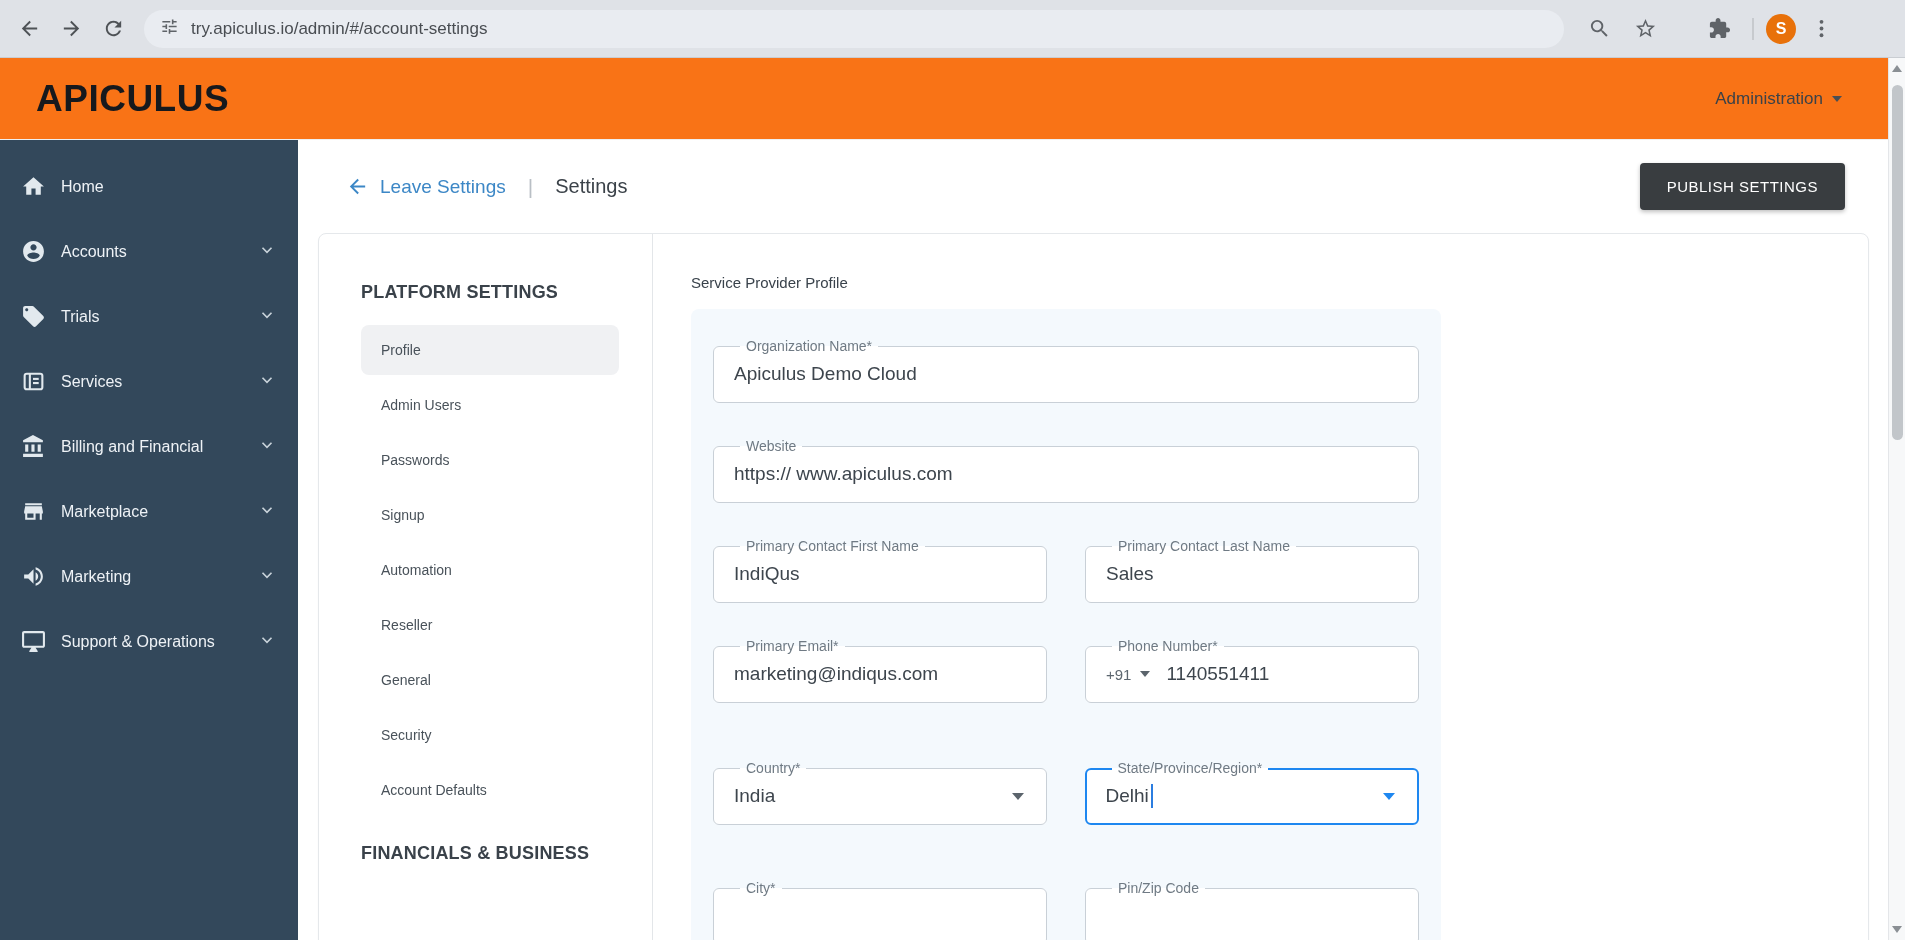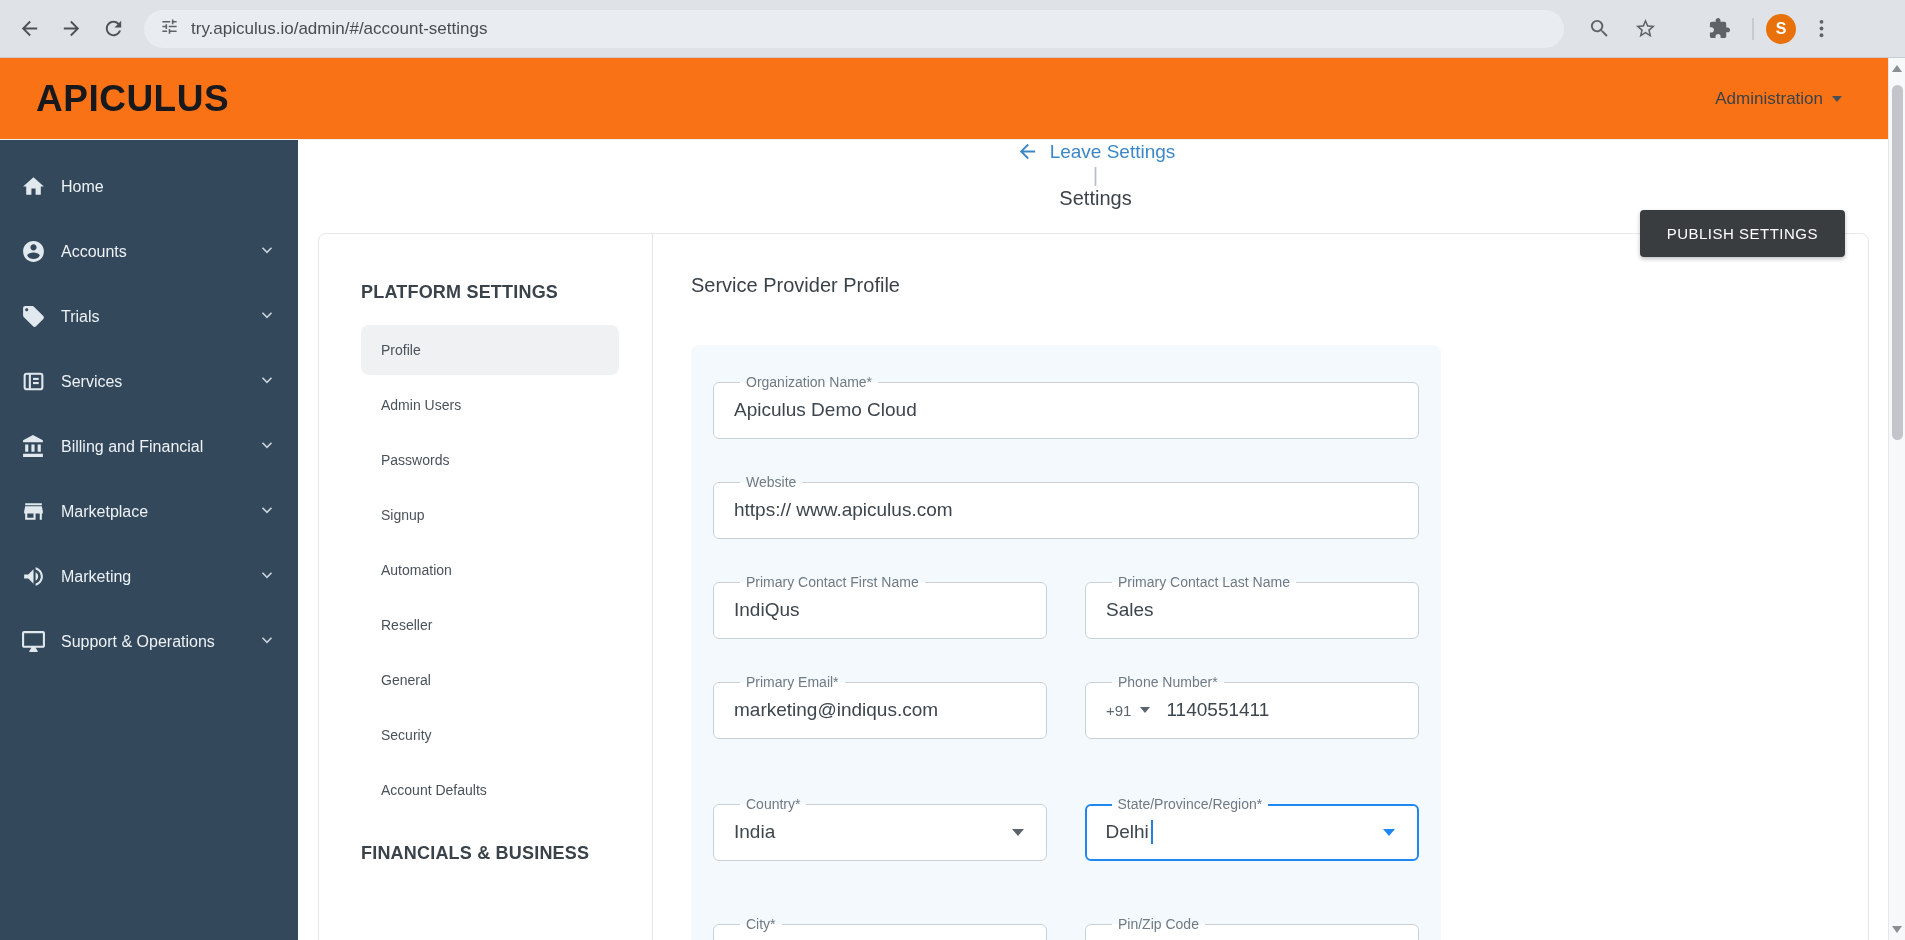--- a/index.html
+++ b/index.html
@@ -36,40 +36,40 @@
                color:#eef2f6; cursor:pointer; }
   .side-ic { width:26px; height:26px; margin-right:15px; display:flex; align-items:center; justify-content:center; flex:0 0 auto; }
   .side-ic svg { width:25px; height:25px; fill:#e2e9ee; }
   .side-ic svg .stroke { fill:none; stroke:#e2e9ee; stroke-width:2; }
   .side-label { font-size:16px; white-space:nowrap; }
   .side-chev { position:absolute; right:22px; top:50%; transform:translateY(-50%); }
   .side-chev svg { width:18px; height:18px; fill:none; stroke:#c9d3da; stroke-width:2.2; }
 
   
   .main { position:absolute; top:140px; left:298px; width:1590px; height:800px; background:#fff; }
-  .topbar { height:93px; display:flex; align-items:center; padding:0 43px 0 48px;flex-direction:column; }
+  .topbar { height:93px; display:flex; align-items:center; padding:0 43px 0 48px; }
   .leave { display:flex; align-items:center; gap:11px; color:#3c87c6; font-size:19px; cursor:pointer; }
   .leave svg { width:23px; height:23px; fill:#3c87c6; }
   .tsep { margin:0 22px; color:#b9bfc5; font-size:21px; }
   .ttitle { font-size:20px; color:#3b4249; }
   .publish-btn { margin-left:auto; background:#393d40; color:#fff; font-size:15px; letter-spacing:0.5px;
                  padding:15px 27px; border:none; border-radius:4px; cursor:pointer;
                  box-shadow:0 2px 4px rgba(0,0,0,0.25); font-family:"Liberation Sans", sans-serif; }
 
   .card { margin:0 19px 0 20px; border:1px solid #e5e8eb; border-radius:8px; height:900px; display:flex;
           background:#fff; box-shadow:0 1px 2px rgba(0,0,0,0.03); overflow:hidden; }
   .card-nav { width:334px; border-right:1px solid #e3e6e9; padding:48px 30px 0 42px; flex:0 0 auto; }
   .nav-heading { font-size:18px; font-weight:600; color:#3a424a; letter-spacing:0.2px; margin-bottom:22px; }
   .nav-heading.mt { margin-top:28px; }
   .nav-item { height:50px; line-height:50px; border-radius:8px; padding-left:20px; font-size:14px;
               color:#49525a; margin-bottom:5px; width:258px; cursor:pointer; }
   .nav-item.active { background:#f0f1f3; }
 
   .card-body { flex:1; padding:40px 0 0 38px; }
-  .sp-title { font-size:20px; font-weight:400; color:#39424b; margin-bottom:48px; }
+  .sp-title { font-size:15px; font-weight:400; color:#39424b; margin-bottom:18px; }
   .form-box { width:750px; background:#f4f9fd; border-radius:8px; padding:30px 22px 40px; }
 
   .frow { display:flex; gap:38px; }
   .frow .mfield { flex:1; min-width:0; }
   fieldset.mfield { border:1px solid #c9d0d7; border-radius:6px; background:#fff; height:64px;
                     padding:0 4px 0 20px; margin-bottom:36px; }
   fieldset.mfield legend { font-size:14px; color:#6f7a84; padding:0 6px; margin-left:6px; line-height:1.1; white-space:nowrap; }
   fieldset.mfield.focused { border:2px solid #1e87f0; padding-left:19px; }
   .fval { display:flex; align-items:center; height:38px; margin-top:1px; font-size:19px; color:#3d454d; padding-right:18px; }
   .fval.between { justify-content:space-between; }

